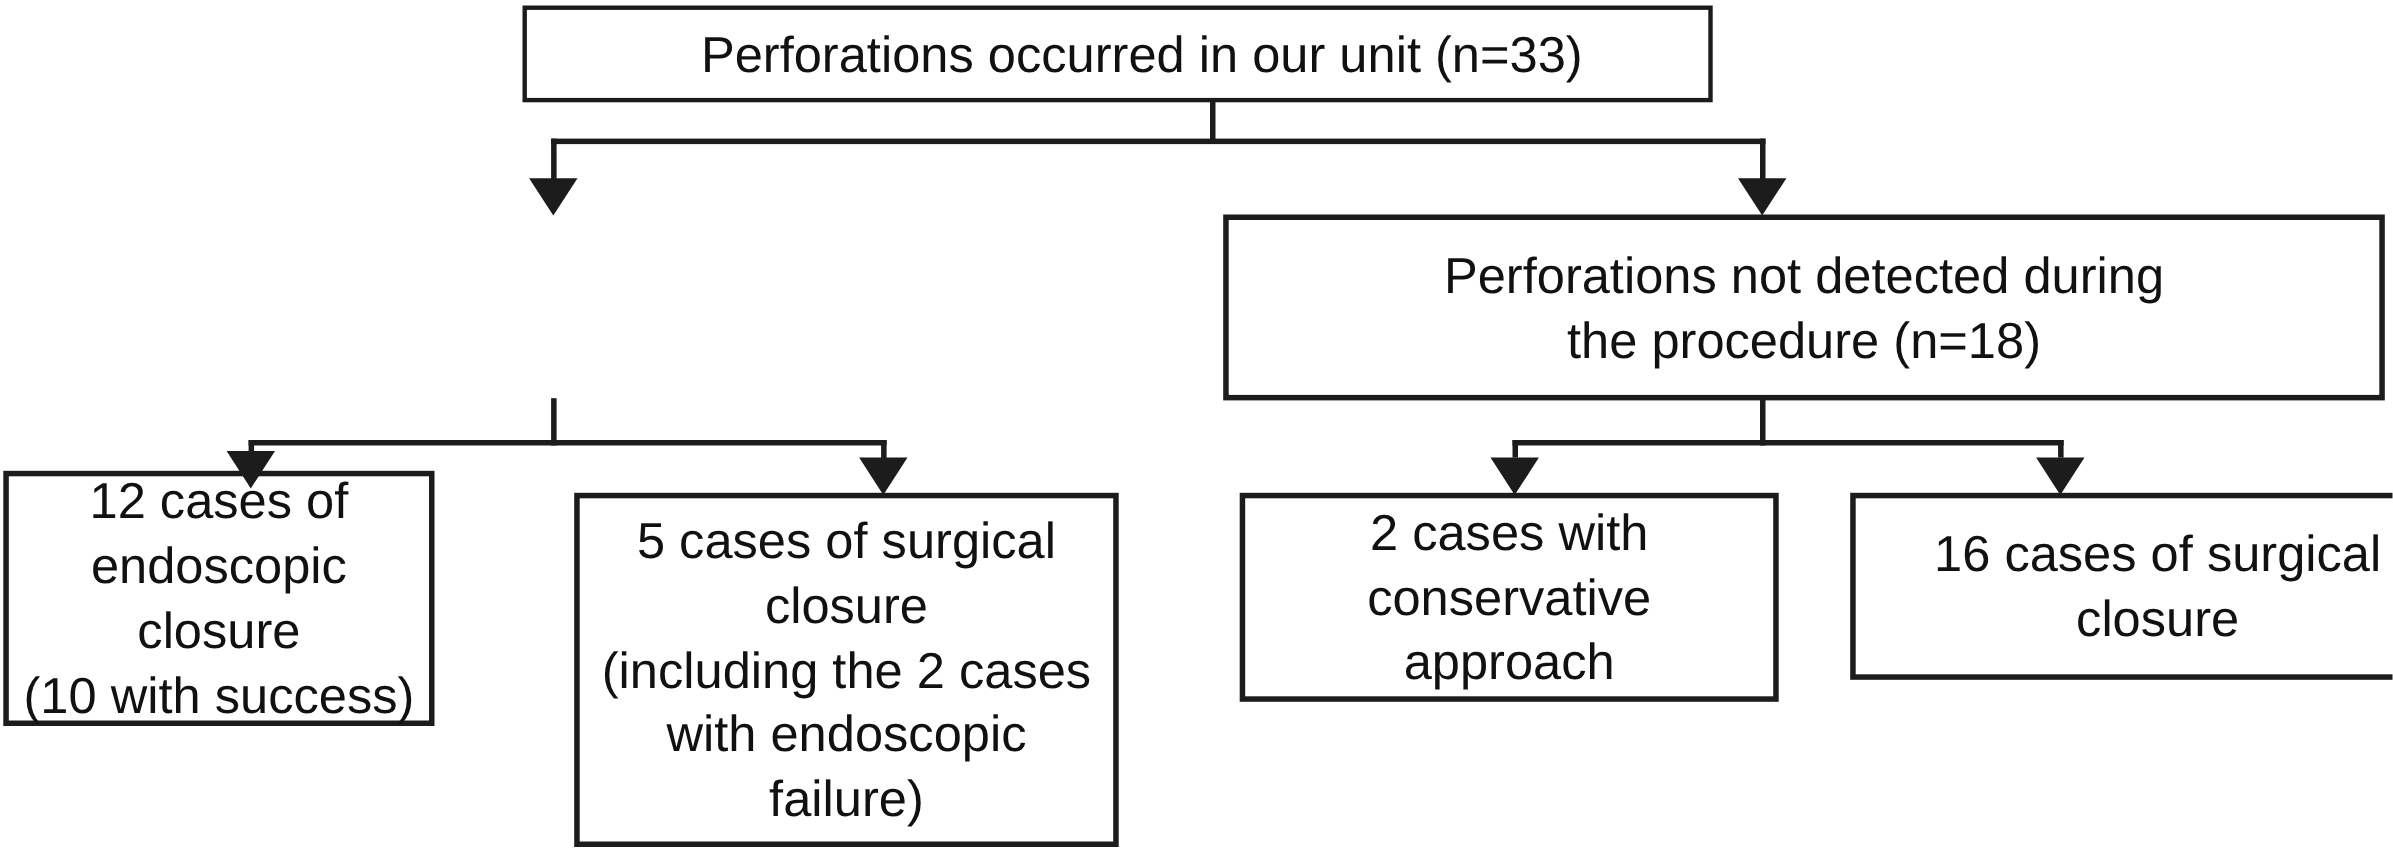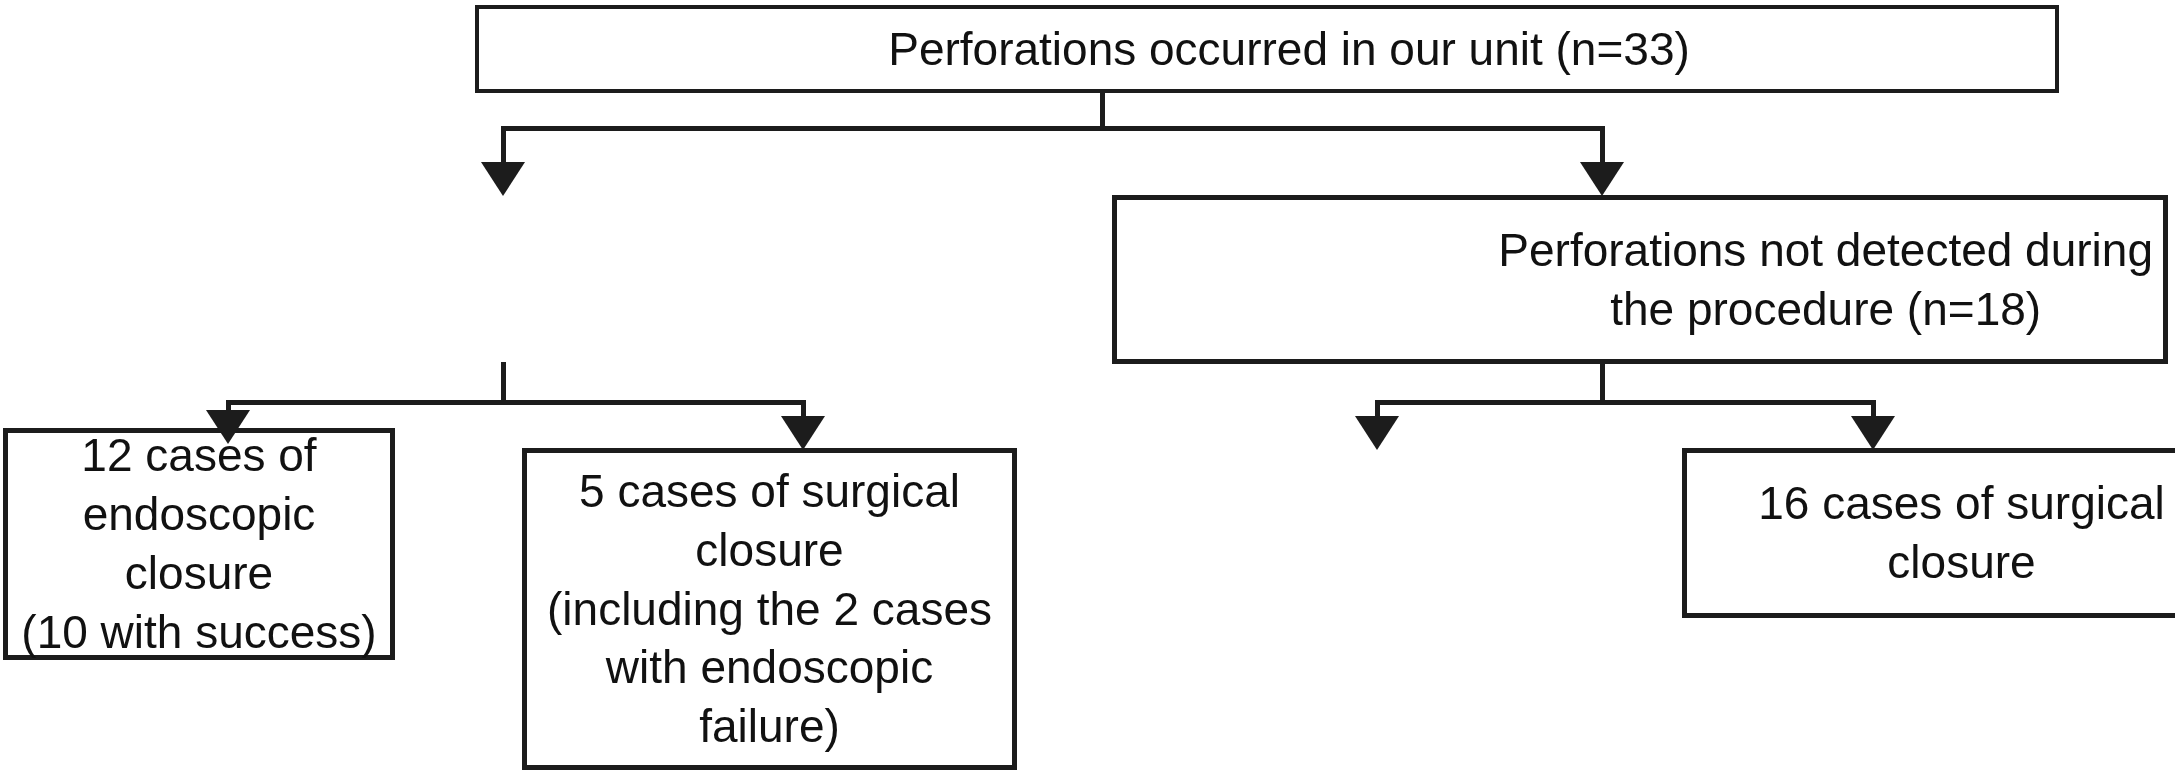--- a/index.html
+++ b/index.html
@@ -17,23 +17,23 @@
     border: 5px solid #1c1c1c;
     display: flex; align-items: center; justify-content: center;
     text-align: center;
     color: #111111;
     font-size: 46px;
     line-height: 1.28;
   }
   .node-label { white-space: pre-line; display: block; padding: 0 10px; }
 
   
-  #n-root        { left: 475px;  top: 5px;   width: 1584px; height: 88px;  border-width: 4px; padding-left: 44px; }
+  #n-root        { left: 475px;  top: 5px;   width: 1082px; height: 88px;  border-width: 4px; padding-left: 44px; }
   #n-detected    { left: 2px;    top: 196px; width: 1092px; height: 168px; }
-  #n-notdetected { left: 1112px; top: 195px; width: 1056px; height: 169px; justify-content: flex-end; }
+  #n-notdetected { left: 1112px; top: 195px; width: 1056px; height: 169px; }
   #n-endo        { left: 3px;    top: 428px; width: 392px;  height: 232px; }
   #n-surg1       { left: 522px;  top: 448px; width: 495px;  height: 322px; }
   #n-cons        { left: 1127px; top: 448px; width: 490px;  height: 190px; }
   #n-surg2       { left: 1682px; top: 448px; width: 559px;  height: 170px; }
 
   .line { position: absolute; background: #1c1c1c; }
   .arrow {
     position: absolute; width: 0; height: 0;
     border-left: 22px solid transparent;
     border-right: 22px solid transparent;
@@ -86,20 +86,25 @@
   </div>
 
   <div class="node" id="n-surg1">
     <span class="node-label">5 cases of surgical
 closure
 (including the 2 cases
 with endoscopic
 failure)</span>
   </div>
 
+  <div class="node" id="n-cons">
+    <span class="node-label">2 cases with
+conservative
+approach</span>
+  </div>
 
   <div class="node" id="n-surg2">
     <span class="node-label">16 cases of surgical
 closure</span>
   </div>
 
   <div class="line" id="c1-stub"></div>
   <div class="line" id="c1-h"></div>
   <div class="line" id="c1-dl"></div>
   <div class="line" id="c1-dr"></div>

